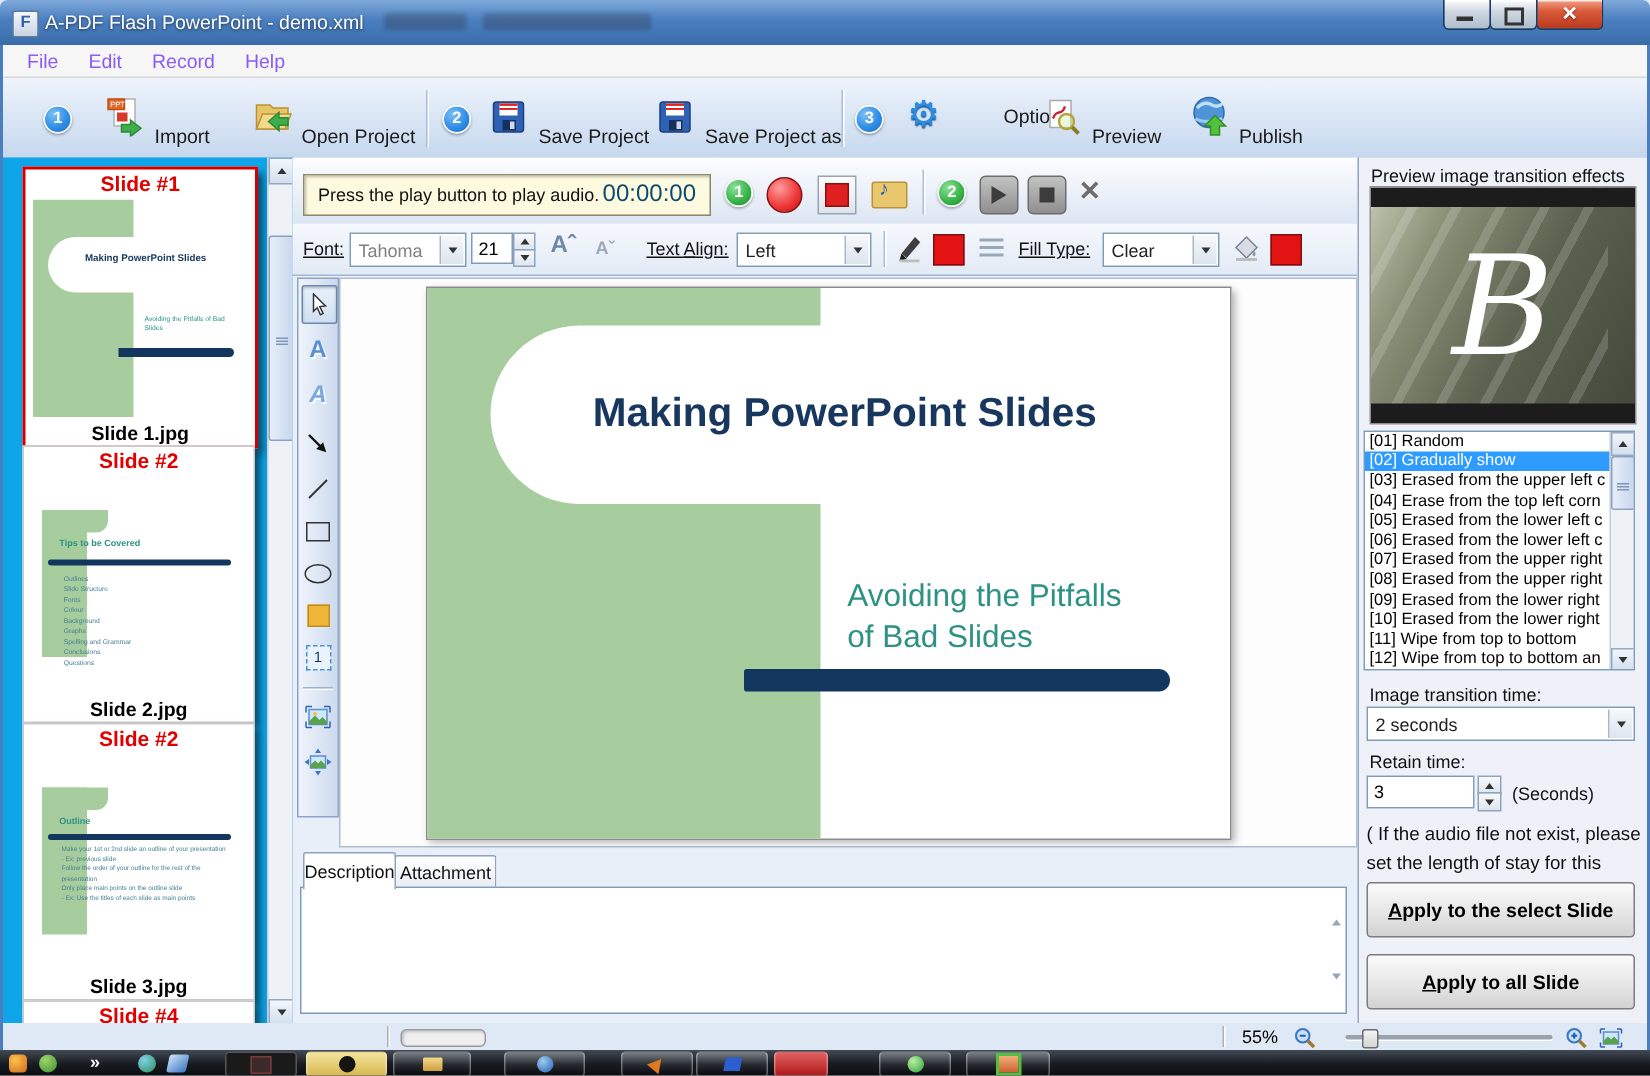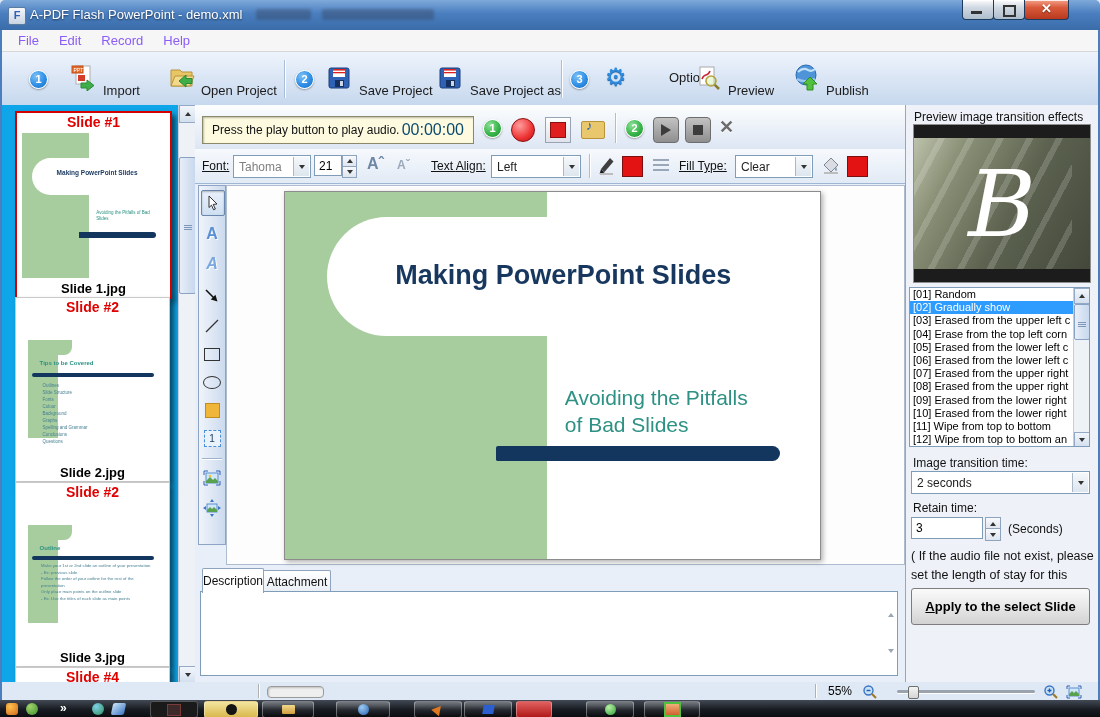--- a/index.html
+++ b/index.html
@@ -502,20 +502,23 @@
         <span class="tri-d sm"></span>
       </div>
     <div class="ab rlabel" style="left:102px;top:417px;">(Seconds)</div>
 
     <div class="ab rnote" style="left:5px;top:442px;width:185px;">( If the audio file not exist, please
 set the length of stay for this page )</div>
 
     <div class="ab applybtn" style="top:483px;">
         <div>Apply to the select Slide</div>
       </div>
+    <div class="ab applybtn" style="top:531px;">
+        <div>Apply to all Slide</div>
+      </div>
   </div>
 
   <div class="ab sdiv" style="left:258px;"></div>
   <div class="ab progress"></div>
   <div class="ab sdiv" style="left:815px;"></div>
   <span class="ab" style="left:828px;top:684px;font-size:12px;">55%</span>
   <div class="ab" style="left:862px;top:684px;">
     <svg width="16" height="16">
         <circle cx="6.5" cy="6.5" r="4.5" fill="rgba(180,215,245,.5)" stroke="#3a76c4" stroke-width="1.4"></circle>
         <line x1="4.5" y1="6.5" x2="8.5" y2="6.5" stroke="#1b5fb0" stroke-width="1.4"></line>

